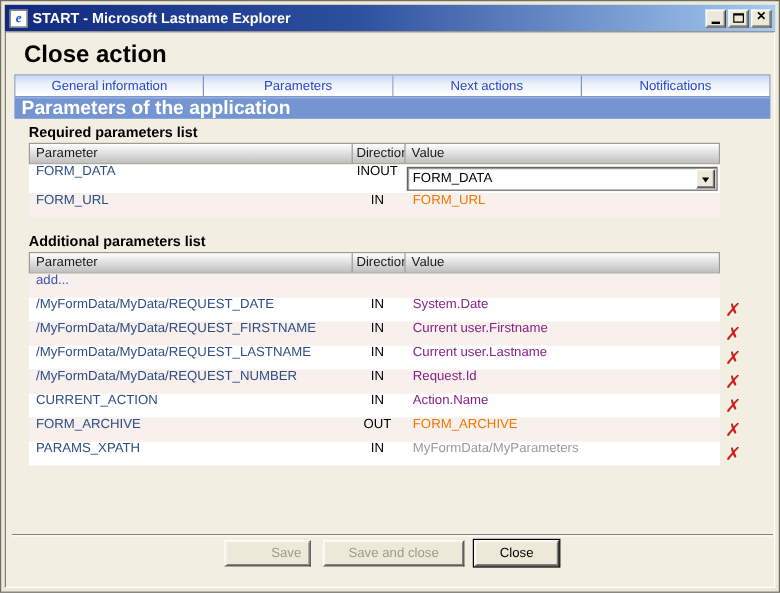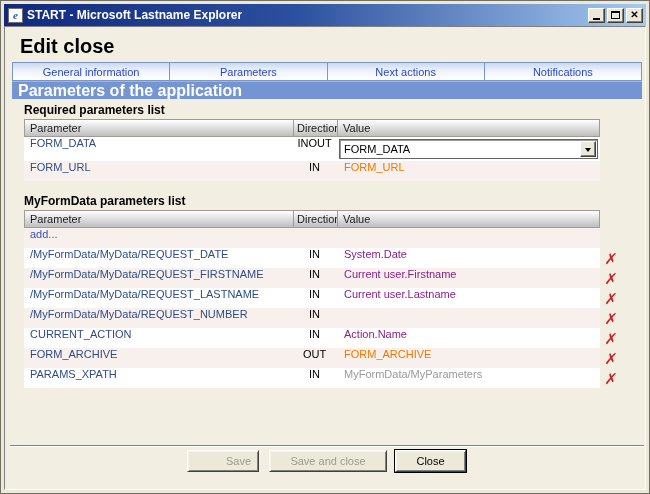--- a/index.html
+++ b/index.html
@@ -135,21 +135,21 @@
       <button class="winbtn">
           <span class="glyph-max"></span>
         </button>
       <button class="winbtn">
           <span class="glyph-close">✕</span>
         </button>
     </span>
   </div>
 
   <div class="client">
-    <h1 class="page-title">Edit close</h1>
+    <h1 class="page-title">Close action</h1>
 
     <div class="tabs" id="tabbar">
         <div class="tab">General information</div>
         <div class="tab">Parameters</div>
         <div class="tab">Next actions</div>
         <div class="tab">Notifications</div>
       </div>
 
     <div class="section-bar">Parameters of the application</div>
 
@@ -174,21 +174,21 @@
         </div>
         <div class="prow pink h20">
           <div class="row-bg">
             <span class="cell-param">FORM_URL</span>
             <span class="cell-dir">IN</span>
             <span class="cell-val"><span class="val-orange">FORM_URL</span></span>
           </div>
         </div>
       </div>
 
-    <div class="list-heading h-add">MyFormData parameters list</div>
+    <div class="list-heading h-add">Additional parameters list</div>
     <div class="ptable t-add" id="table-additional">
         <div class="thead">
           <div class="th col0">Parameter</div>
           <div class="th col1">Direction</div>
           <div class="th col2">Value</div>
         </div>
         <div class="prow pink h20">
           <div class="row-bg">
             <span class="add-link">add...</span>
           </div>
@@ -214,20 +214,21 @@
             <span class="cell-param">/MyFormData/MyData/REQUEST_LASTNAME</span>
             <span class="cell-dir">IN</span>
             <span class="cell-val"><span class="val-purple">Current user.Lastname</span></span>
           </div>
           <span class="del">✗</span>
         </div>
         <div class="prow pink h20">
           <div class="row-bg">
             <span class="cell-param">/MyFormData/MyData/REQUEST_NUMBER</span>
             <span class="cell-dir">IN</span>
+            <span class="cell-val"><span class="val-purple">Request.Id</span></span>
           </div>
           <span class="del">✗</span>
         </div>
         <div class="prow white h20">
           <div class="row-bg">
             <span class="cell-param">CURRENT_ACTION</span>
             <span class="cell-dir">IN</span>
             <span class="cell-val"><span class="val-purple">Action.Name</span></span>
           </div>
           <span class="del">✗</span>

